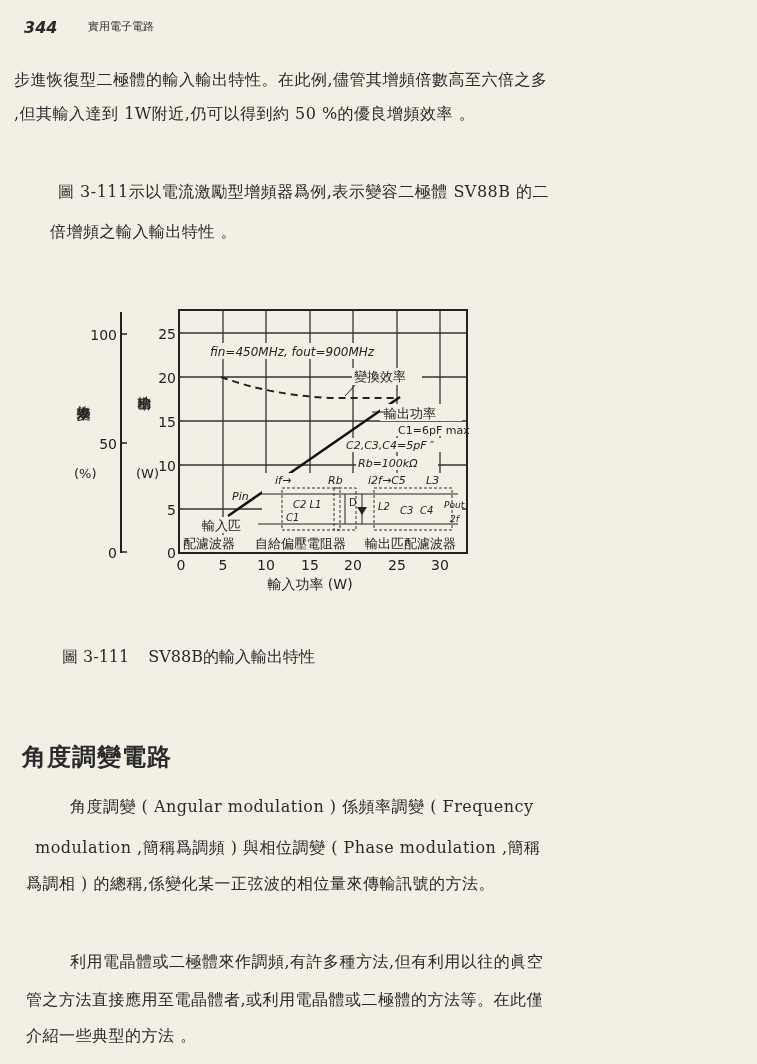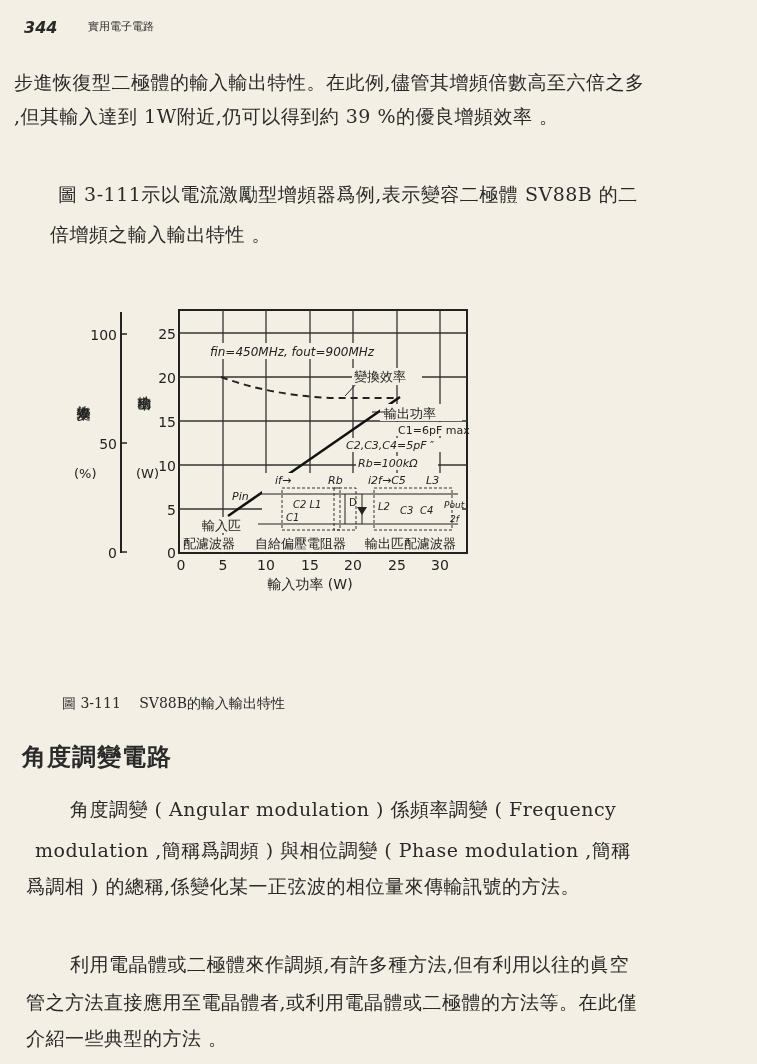--- a/index.html
+++ b/index.html
@@ -6,33 +6,33 @@
   body {
     width:757px; height:1064px; overflow:hidden;
     background:#f3efe4;
     color:#2a2a2a;
     font-family:"DejaVu Serif", serif;
     position:relative;
   }
   .abs { position:absolute; white-space:nowrap; }
   .page-num { left:24px; top:18px; font-family:"DejaVu Sans", sans-serif; font-weight:bold; font-size:16px; font-style:italic; }
   .running-head { left:88px; top:19px; font-size:11px; }
-  .para { font-size:19px; letter-spacing:0.5px; }
-  .caption { font-size:14px;margin-top:48px; }
+  .para { font-size:16px; letter-spacing:0.5px; }
+  .caption { font-size:16px; }
   .heading { font-family:Liberation Serif, serif; font-size:24px; font-weight:bold; letter-spacing:1px; }
   svg text { font-family:"DejaVu Sans", sans-serif; fill:#222; }
 </style>
 </head>
 <body>
 
 <div class="abs page-num">344</div>
 <div class="abs running-head">實用電子電路</div>
 
 <div class="abs para" style="left:14px; top:70px;">步進恢復型二極體的輸入輸出特性。在此例,儘管其增頻倍數高至六倍之多</div>
-<div class="abs para" style="left:14px; top:104px;">,但其輸入達到 1W附近,仍可以得到約 39 %的優良增頻效率 。</div>
+<div class="abs para" style="left:14px; top:104px;">,但其輸入達到 1W附近,仍可以得到約 50 %的優良增頻效率 。</div>
 
 <div class="abs para" style="left:58px; top:182px;">圖 3-111示以電流激勵型增頻器爲例,表示變容二極體 SV88B 的二</div>
 <div class="abs para" style="left:14px; top:222px;margin-left:36px;">倍增頻之輸入輸出特性 。</div>
 
 <svg class="abs" style="left:0; top:300px;" width="500" height="310" viewBox="0 300 500 310">
 
   <line x1="121" y1="312" x2="121" y2="553" stroke="#222" stroke-width="2"></line>
   <line x1="121" y1="334" x2="127" y2="334" stroke="#222" stroke-width="1.5"></line>
   <line x1="121" y1="443" x2="127" y2="443" stroke="#222" stroke-width="1.5"></line>
   <line x1="121" y1="552" x2="127" y2="552" stroke="#222" stroke-width="1.5"></line>

